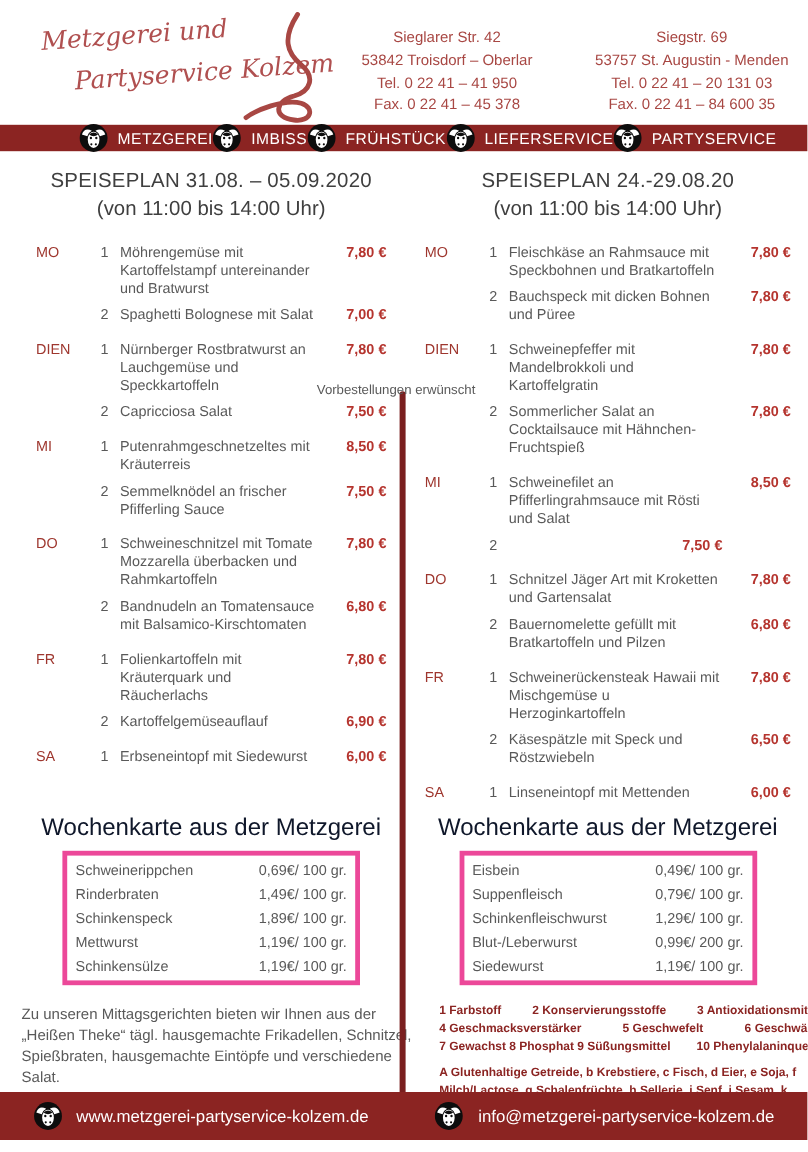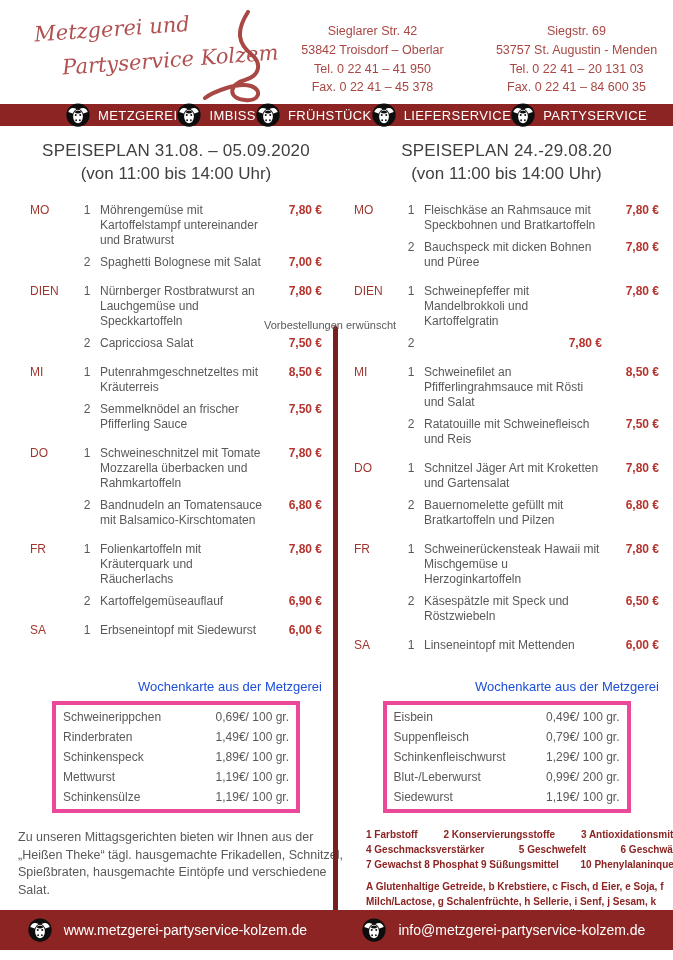--- a/index.html
+++ b/index.html
@@ -32,21 +32,21 @@
   .between-note { position:absolute; left:264px; top:193px; font-size:11px; color:#595959; white-space:nowrap; }
 
   .menu { margin-top:19px; height:470px; }
   .menu-group { margin-bottom:14px; }
   .dish { display:grid; grid-template-columns:44px 16px 1fr 52px; column-gap:5px; margin-bottom:7px; font-size:12px; line-height:1.25; }
   .dish .day { color:#9e362e; }
   .dish .no { color:#595959; text-align:center; }
   .dish .desc { color:#595959; }
   .dish .price { color:#b5342e; text-align:right; font-weight:600; white-space:nowrap; }
 
-  .wk-title { font-size:13px; font-weight:normal; color:#1d4ed8; text-align:right; margin:6px 0 7px; }
+  .wk-title { font-size:20px; font-weight:normal; color:#0f172a; text-align:center; margin:6px 0 7px; }
   .wk-table { border:4px solid #ec4899; margin:0 auto; width:248px; padding:2px 0; }
   .wk-row { display:flex; justify-content:space-between; padding:3px 7px; font-size:12px; color:#595959; }
 
   
   .bottom { display:grid; grid-template-columns:348px 325px; padding:16px 0 0 18px; }
   .note-left { font-size:12.5px; color:#595959; line-height:1.4; padding-right:14px; }
   .note-left .p2 { margin-top:17px; }
   .note-right { color:#8b2422; font-size:10px; font-weight:bold; padding-right:6px; }
   .add-row { display:flex; justify-content:space-between; margin-bottom:4px; }
   .allergens { margin-top:10px; line-height:1.45; }
@@ -292,34 +292,34 @@
           <div class="menu-group">
             <div class="dish">
               <span class="day">DIEN</span>
               <span class="no">1</span>
               <span class="desc">Schweinepfeffer mit Mandelbrokkoli und Kartoffelgratin</span>
               <span class="price">7,80 €</span>
             </div>
             <div class="dish">
               <span class="day"></span>
               <span class="no">2</span>
+              <span class="desc">Sommerlicher Salat an Cocktailsauce mit Hähnchen-Fruchtspieß</span>
               <span class="price">7,80 €</span>
             </div>
           </div>
           <div class="menu-group">
             <div class="dish">
               <span class="day">MI</span>
               <span class="no">1</span>
               <span class="desc">Schweinefilet an Pfifferlingrahmsauce mit Rösti und Salat</span>
               <span class="price">8,50 €</span>
             </div>
             <div class="dish">
               <span class="day"></span>
               <span class="no">2</span>
-              <span class="desc">Ratatouille mit Schweinefleisch und Reis</span>
               <span class="price">7,50 €</span>
             </div>
           </div>
           <div class="menu-group">
             <div class="dish">
               <span class="day">DO</span>
               <span class="no">1</span>
               <span class="desc">Schnitzel Jäger Art mit Kroketten und Gartensalat</span>
               <span class="price">7,80 €</span>
             </div>

